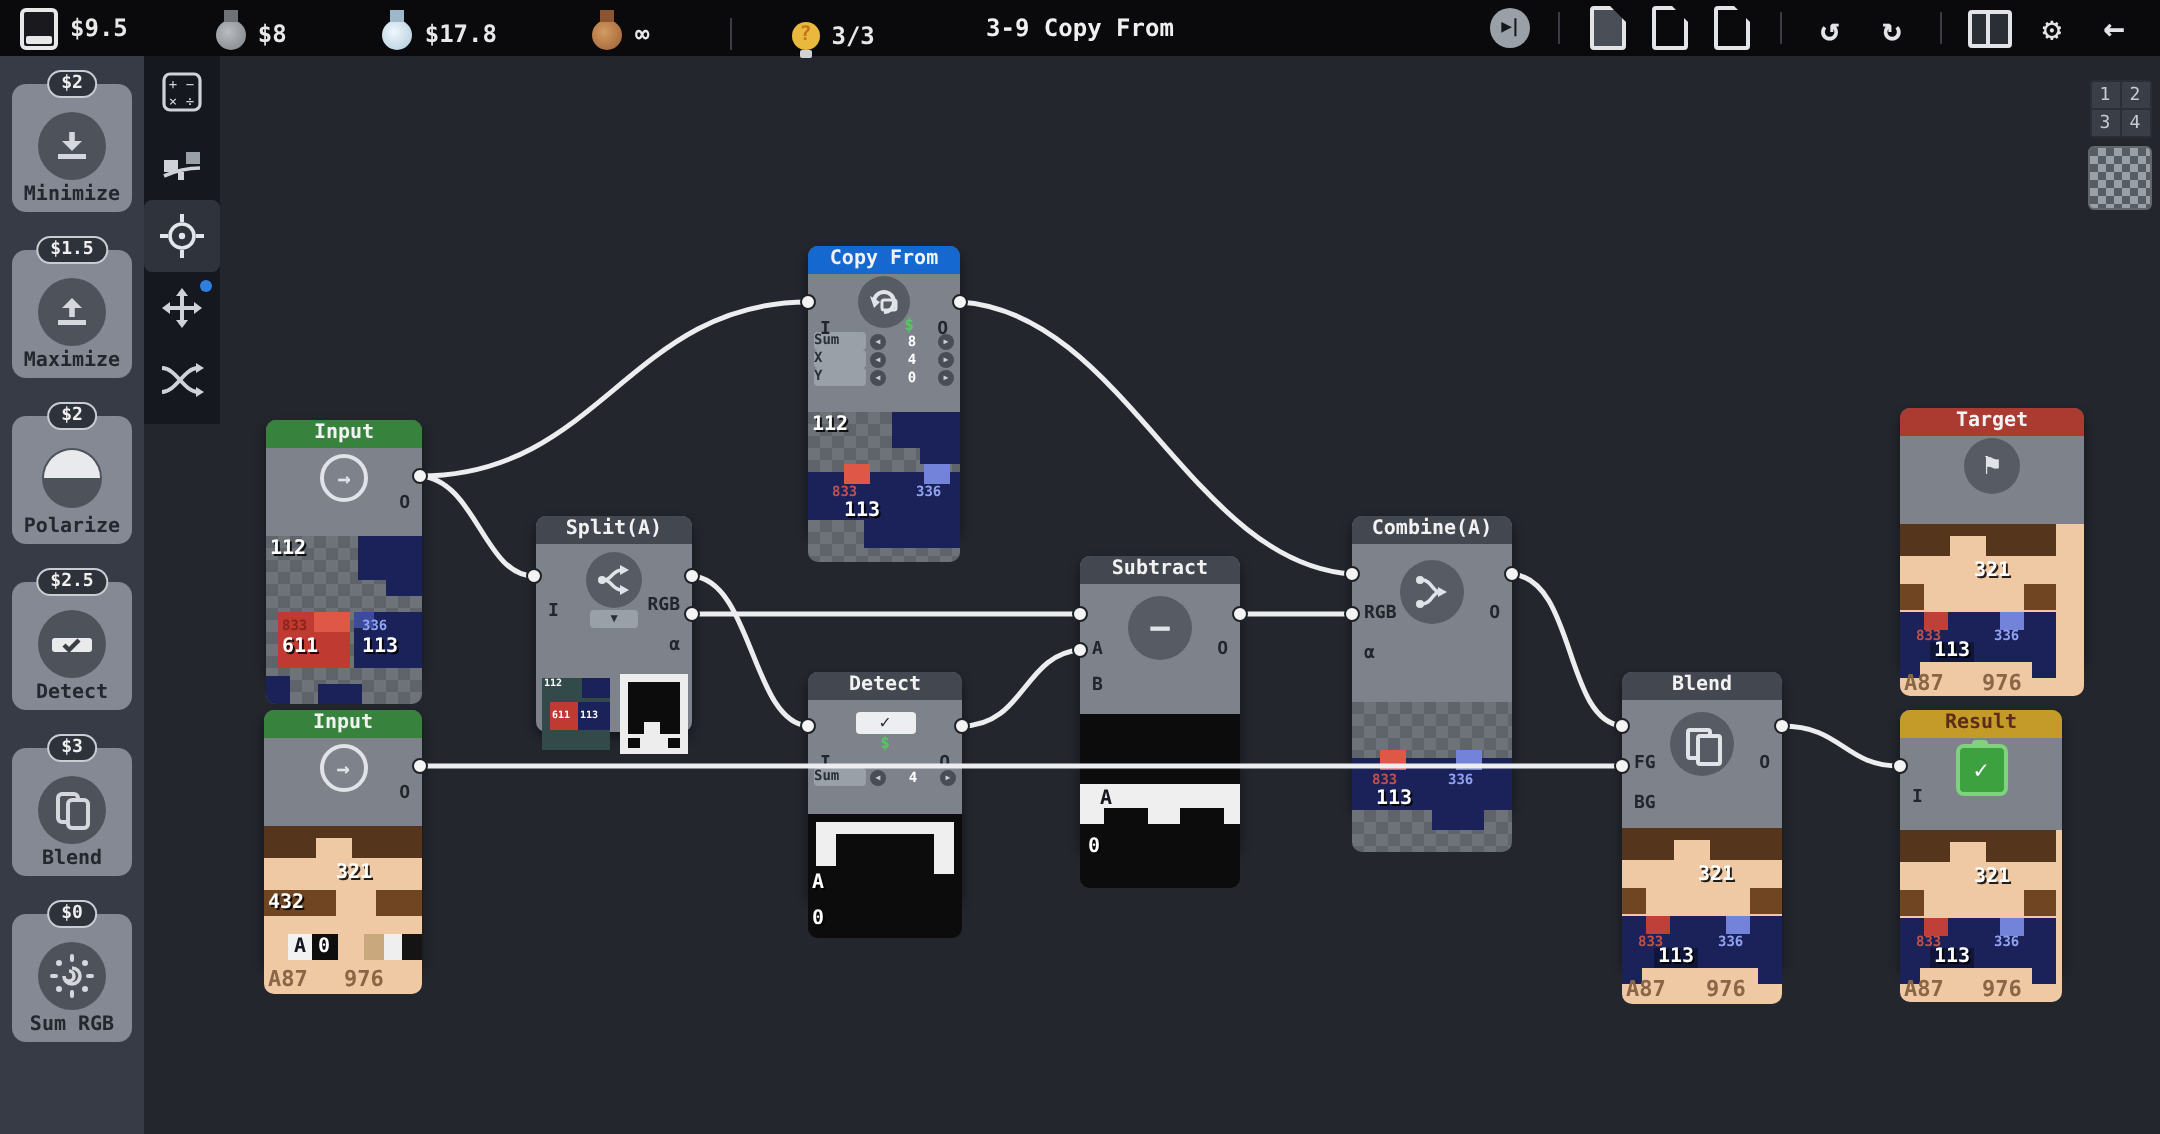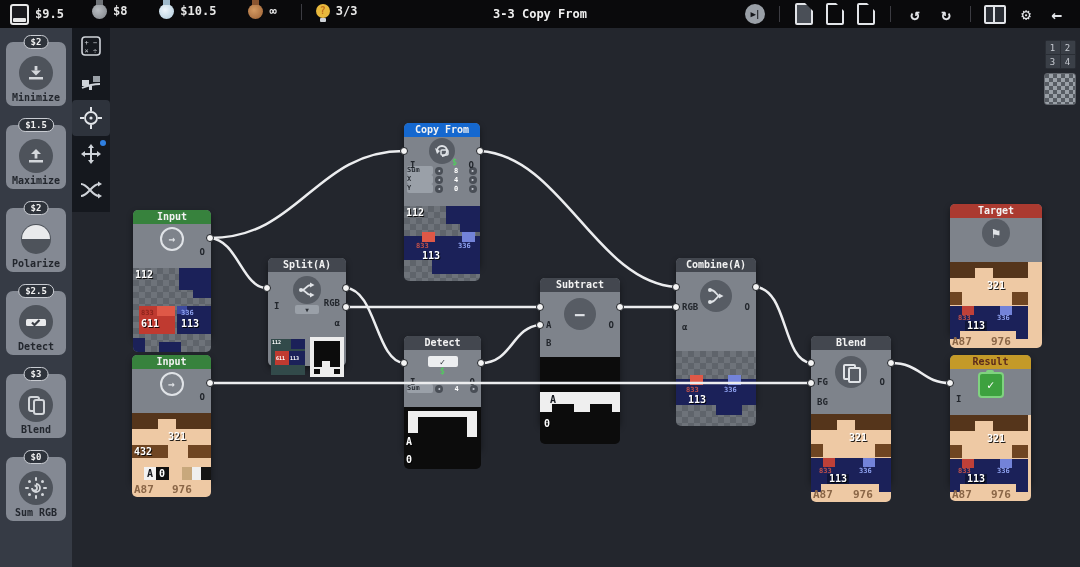--- a/index.html
+++ b/index.html
@@ -1,21 +1,21 @@
 <!DOCTYPE html>
 <html><head>
 <meta charset="utf-8">
 <style>
   html,body{margin:0;padding:0;background:#111;}
   .screen{position:relative;width:1080px;height:567px;overflow:hidden;background:#23262d;
           font-family:"DejaVu Sans Mono","Liberation Mono",monospace;-webkit-font-smoothing:antialiased;}
   
   .topbar{position:absolute;left:0;top:0;right:0;height:28px;background:#0a0a0c;z-index:50;
           display:flex;align-items:center;color:#e8e8e8;font-size:12px;font-weight:bold;}
-  .tb-left{display:flex;align-items:flex-start;gap:10px;padding-left:10px;}
+  .tb-left{display:flex;align-items:flex-end;gap:26px;padding-left:10px;}
   .tb-group{display:flex;align-items:center;gap:6px;}
   .wallet-ic{width:15px;height:17px;border:2px solid #e8e8e8;border-radius:3px;background:#1a1a1e;position:relative;}
   .wallet-ic::after{content:"";position:absolute;left:1px;right:1px;bottom:1px;height:4px;background:#e8e8e8;border-radius:1px;}
   .medal{width:15px;height:15px;border-radius:50%;position:relative;}
   .medal::before{content:"";position:absolute;left:4px;top:-5px;width:7px;height:6px;}
   .m-silver{background:radial-gradient(circle at 40% 40%,#b9bdc2,#7d8186);}
   .m-silver::before{background:#6f7378;}
   .m-plat{background:radial-gradient(circle at 40% 40%,#eef6fc,#aecadb);}
   .m-plat::before{background:#9db8ca;}
   .m-bronze{background:radial-gradient(circle at 40% 40%,#d49a62,#9a5f33);}
@@ -108,33 +108,33 @@
       <div class="tb-group">
         <span class="wallet-ic"></span>
         <span>$9.5</span>
       </div>
       <div class="tb-group" style="margin-left:18px;">
         <span class="medal m-silver"></span>
         <span>$8</span>
       </div>
       <div class="tb-group" style="margin-left:22px;">
         <span class="medal m-plat"></span>
-        <span>$10.5</span>
+        <span>$17.8</span>
       </div>
       <div class="tb-group" style="margin-left:22px;">
         <span class="medal m-bronze"></span>
         <span>∞</span>
       </div>
       <div class="tb-sep" style="margin-left:14px;"></div>
       <div class="tb-group">
         <span class="bulb">?</span>
         <span>3/3</span>
       </div>
     </div>
-    <div class="tb-title">3-3 Copy From</div>
+    <div class="tb-title">3-9 Copy From</div>
     <div class="tb-right">
       <div class="tb-btn">
         <span class="play-circ"><span>▶</span>|</span>
       </div>
       <div class="tb-sep"></div>
       <div class="tb-btn">
           <span class="doc doc-filled"></span>
         </div>
       <div class="tb-btn">
           <span class="doc"></span>

